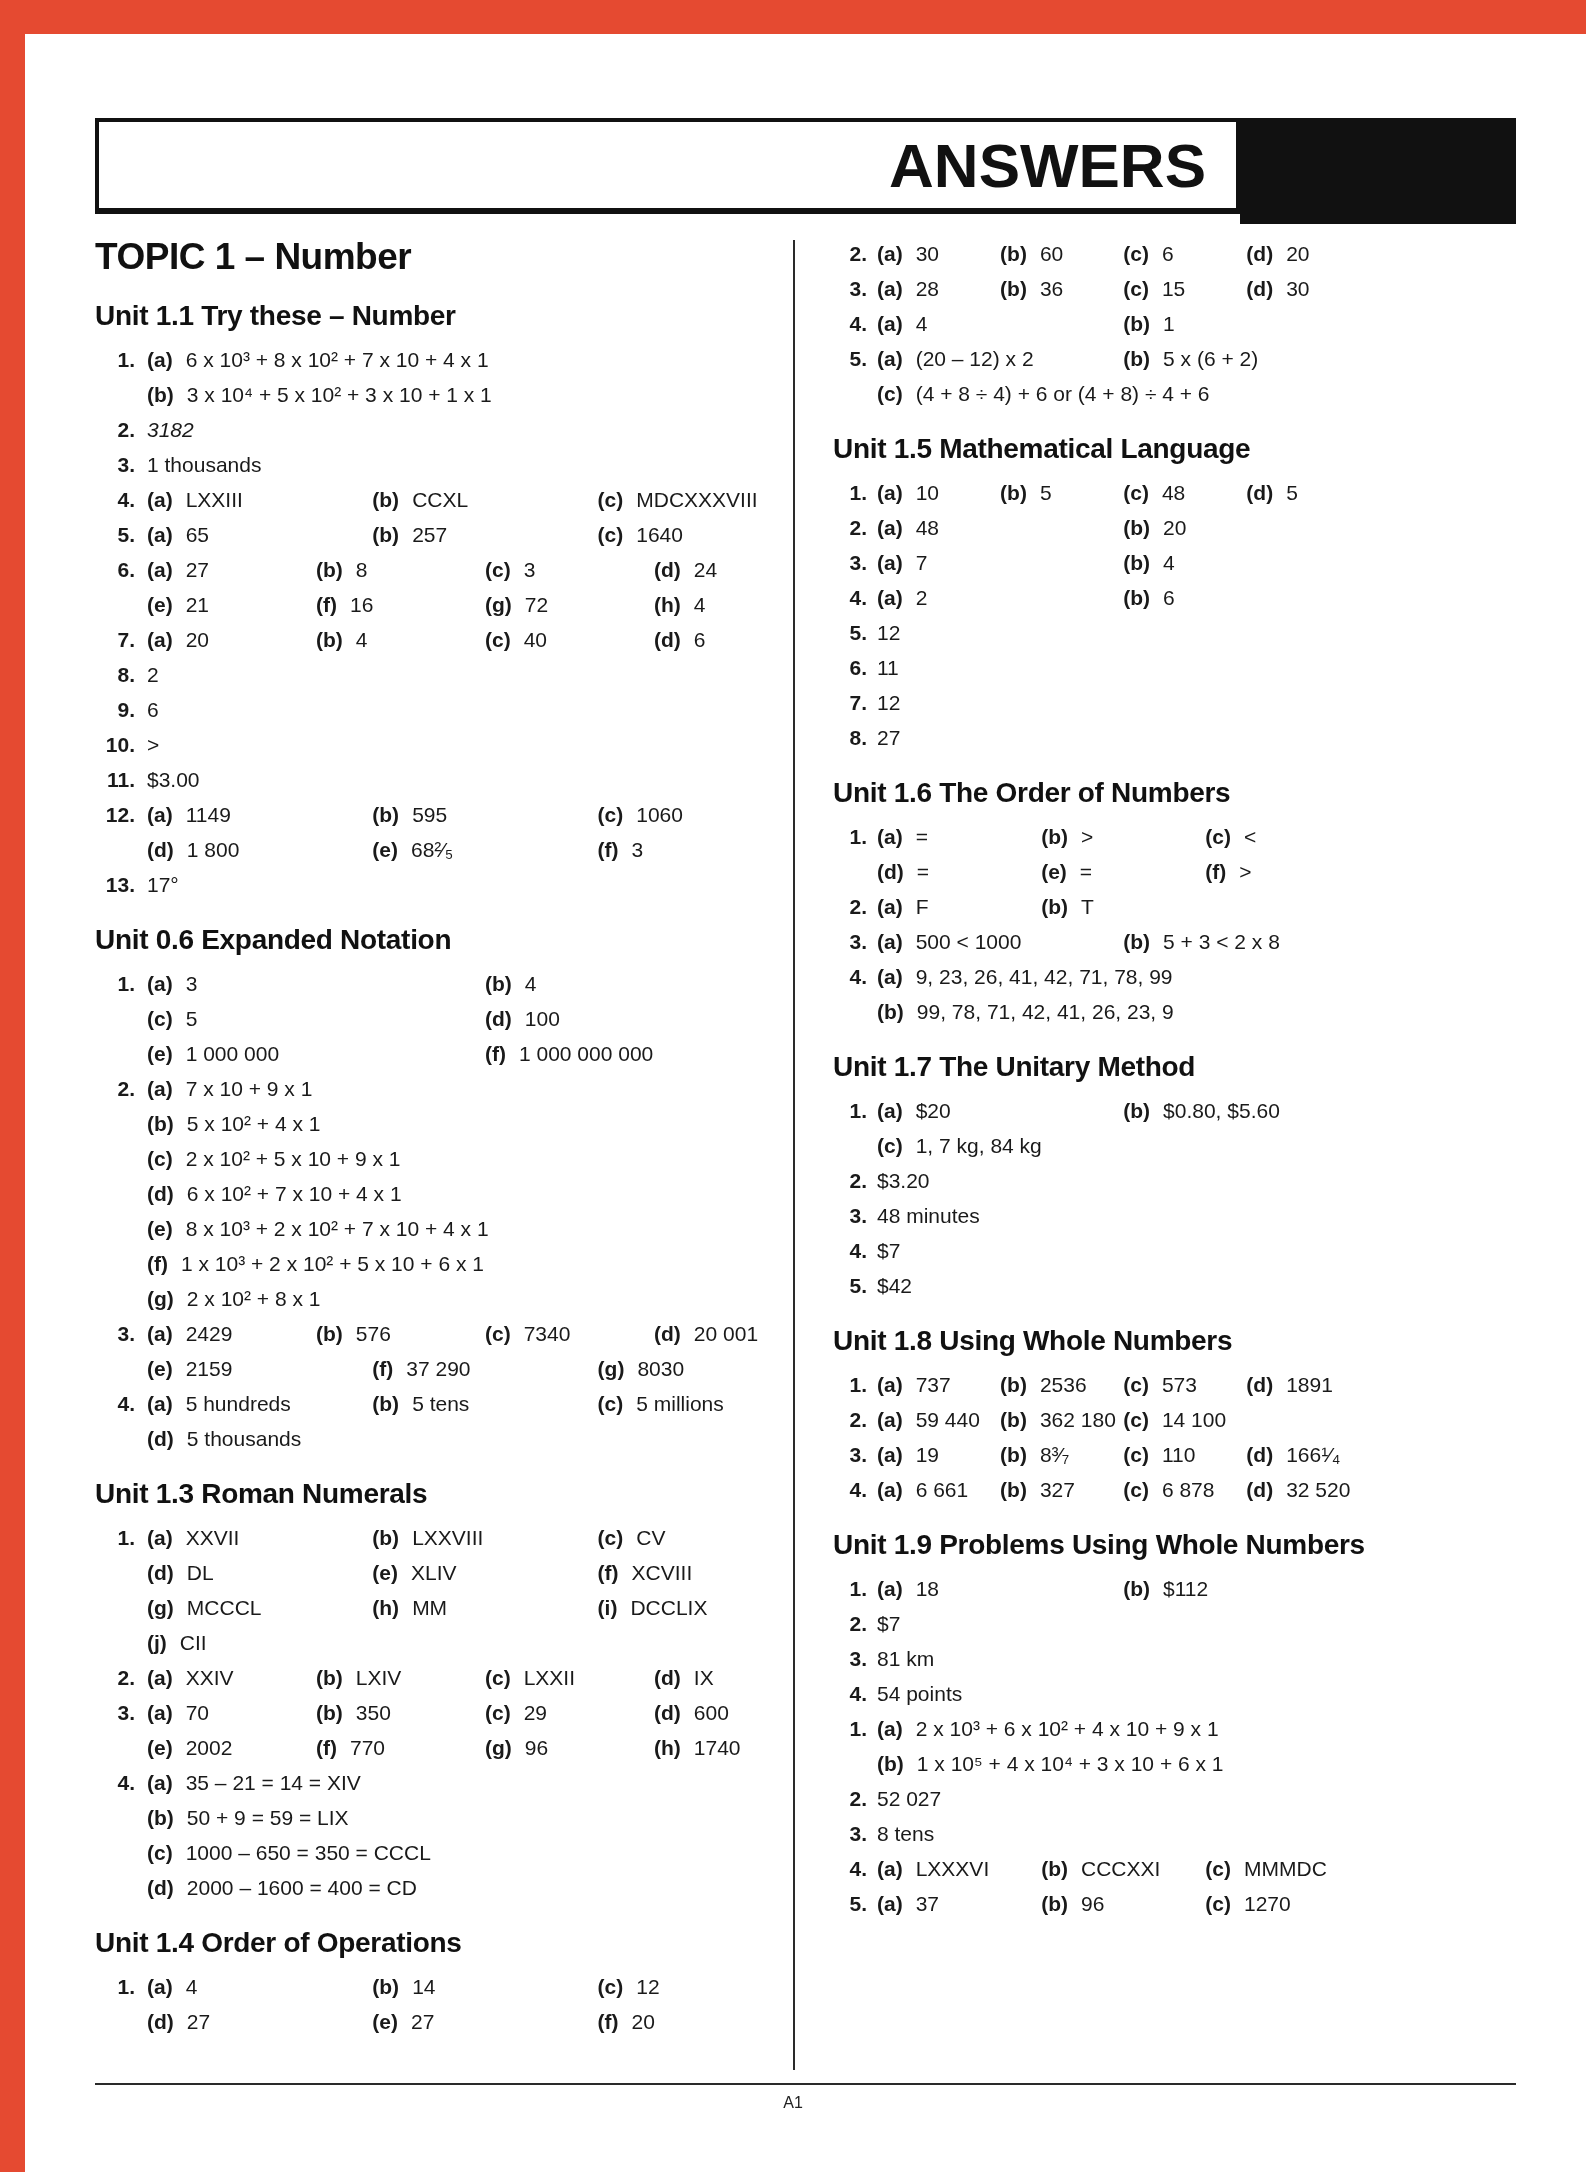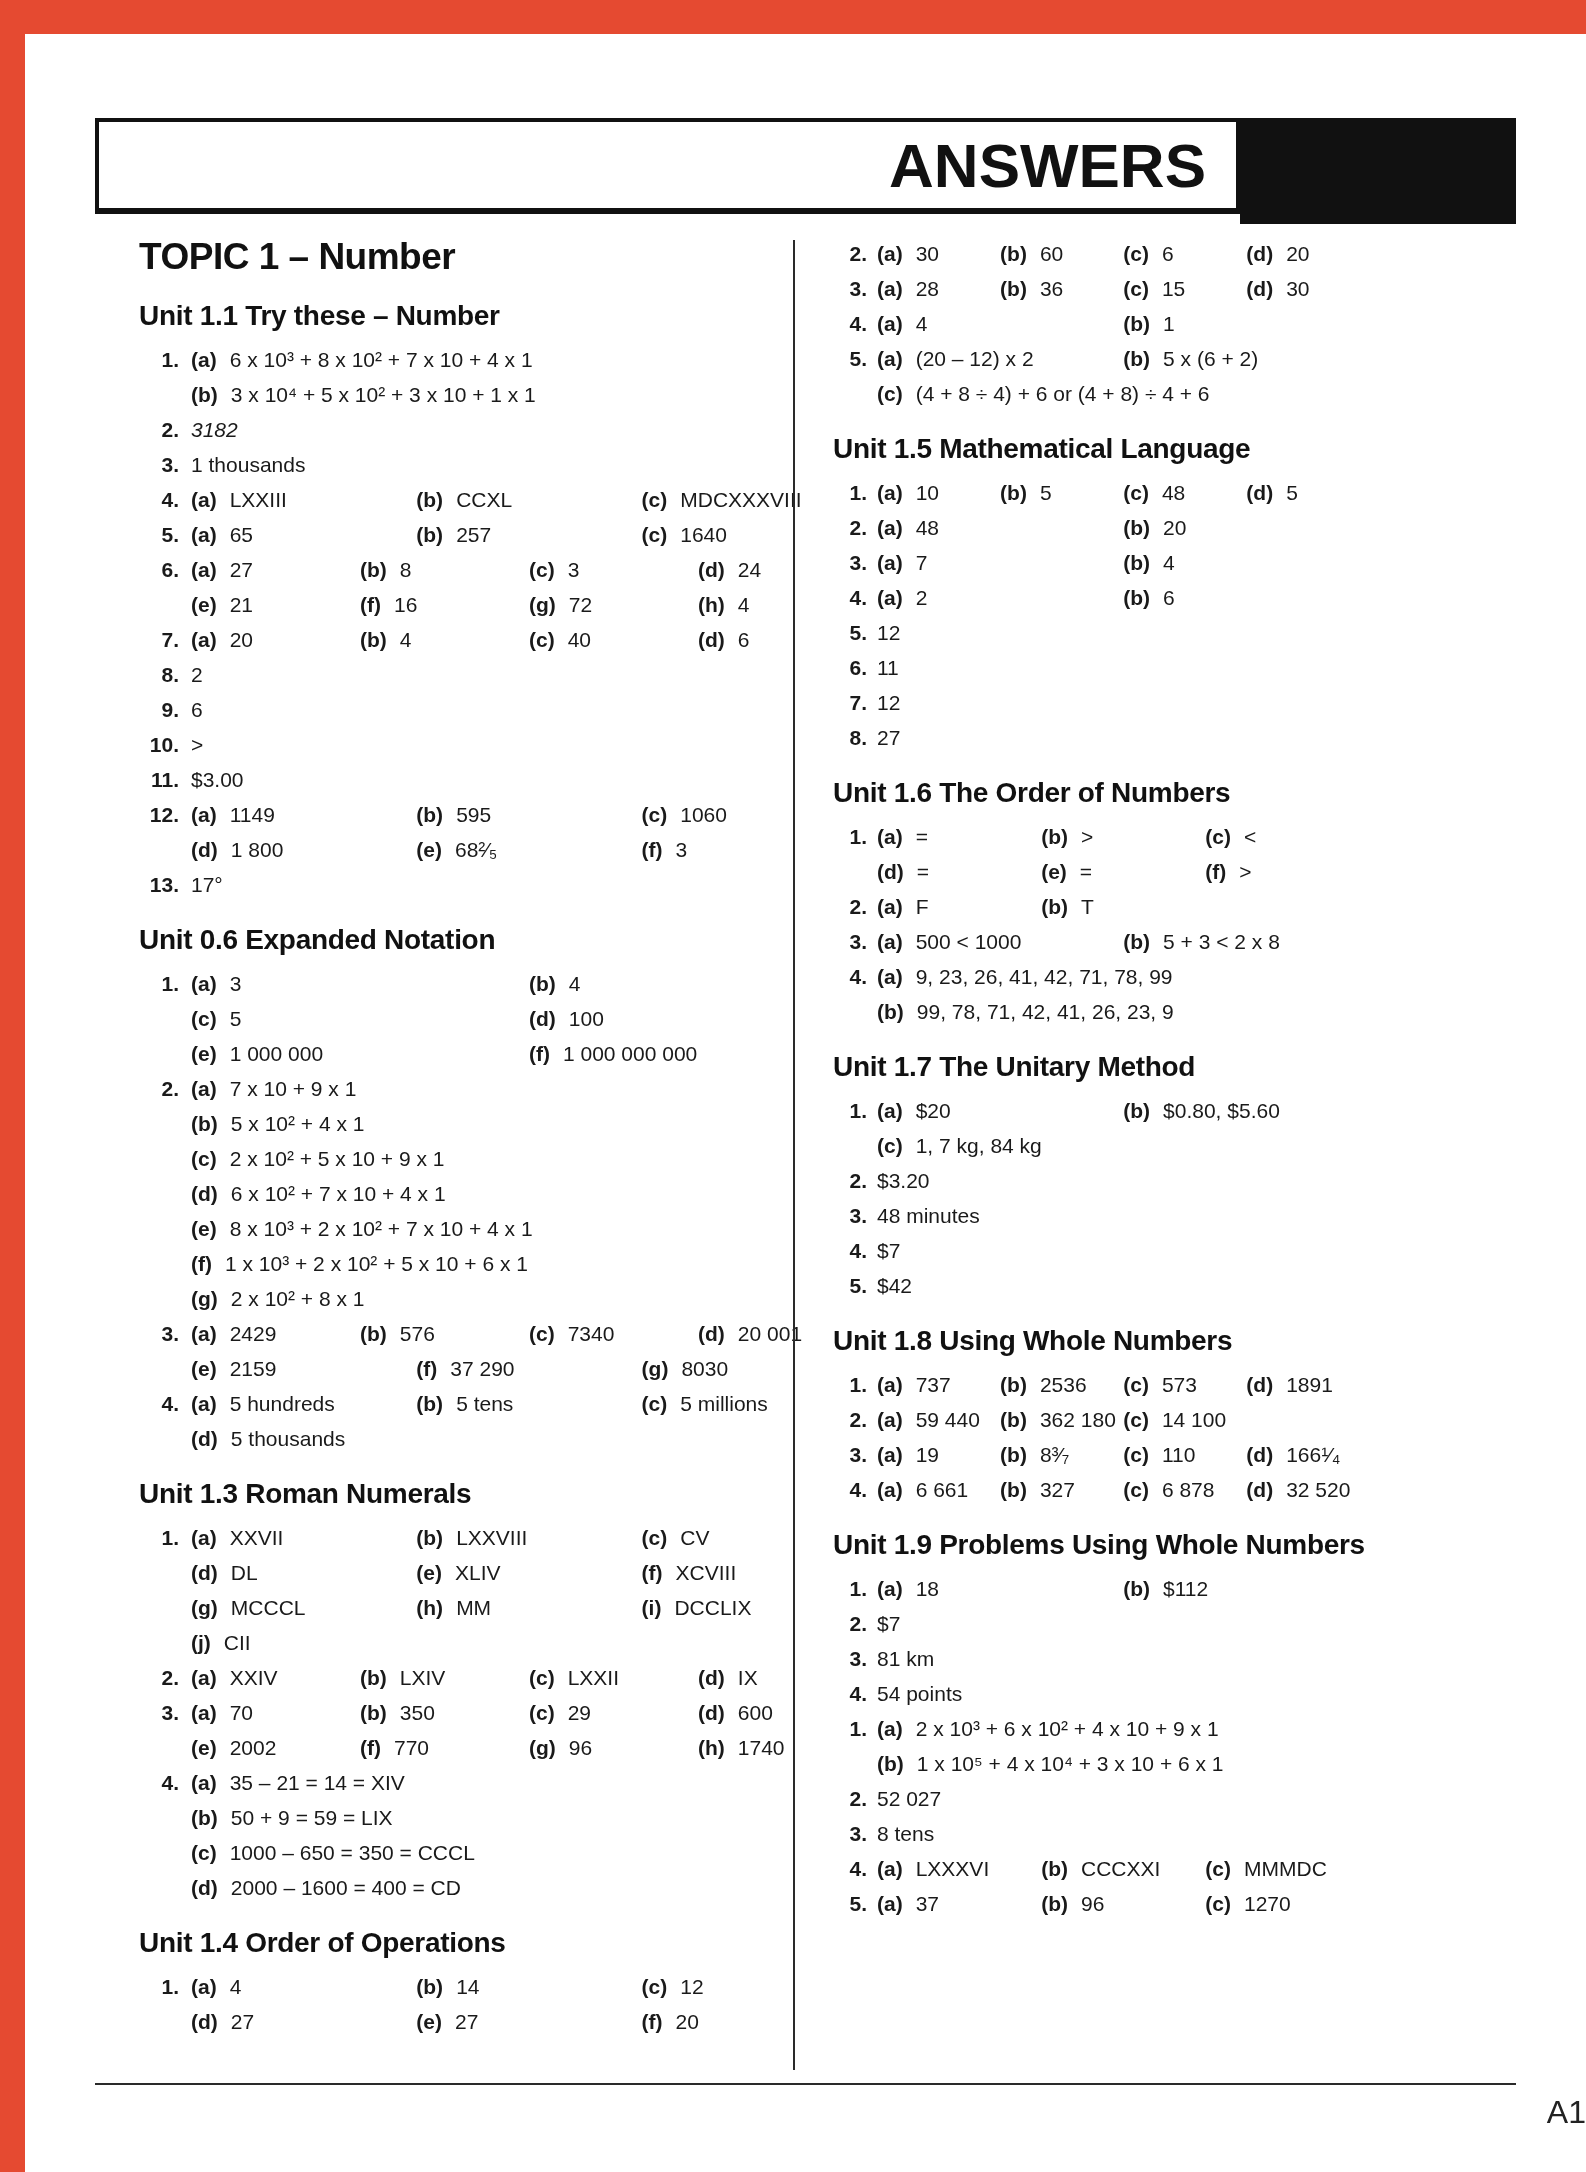--- a/index.html
+++ b/index.html
@@ -18,38 +18,38 @@
     background:#fff;
   }
   .banner-title{
     font-size:62px;font-weight:700;letter-spacing:0px;color:#111;
   }
   .banner-block{
     position:absolute;left:1240px;top:118px;width:276px;height:106px;background:#111;
   }
 
   .col{position:absolute;top:236px;}
-  .col-left{left:95px;width:676px;margin-left:44px;}
+  .col-left{left:95px;width:676px;}
   .col-right{left:833px;width:684px;}
   .divider{position:absolute;left:793px;top:240px;width:2px;height:1830px;background:#2a2a2a;}
 
   .topic-title{font-size:37px;font-weight:700;margin:0 0 6px 0;color:#111;letter-spacing:-0.5px;}
   .section-title{font-size:28px;font-weight:700;margin:22px 0 10px 0;color:#111;letter-spacing:-0.3px;}
   .section-title:empty{display:none;}
 
   .row{display:flex;align-items:baseline;line-height:35px;font-size:21px;}
   .num{flex:0 0 52px;box-sizing:border-box;text-align:right;padding-right:12px;font-weight:700;white-space:nowrap;}
   .col-right .num{flex:0 0 44px;padding-right:10px;}
   .part{display:flex;align-items:baseline;white-space:nowrap;box-sizing:border-box;}
   .lab{font-weight:700;margin-right:13px;}
   .lab:empty{display:none;margin:0;}
   .val{white-space:nowrap;}
 
   .footer-rule{position:absolute;left:95px;top:2083px;width:1421px;height:2px;background:#2a2a2a;}
-  .page-footer{position:absolute;left:0;top:2094px;width:1586px;text-align:right;font-size:32px;color:#222;}
+  .page-footer{position:absolute;left:0;top:2094px;width:1586px;text-align:center;font-size:16px;color:#222;}
 </style>
 </head>
 <body>
 
 <div class="edge-top"></div>
 <div class="edge-left"></div>
 
 <div class="banner-box">
   <span class="banner-title">ANSWERS</span>
 </div>

